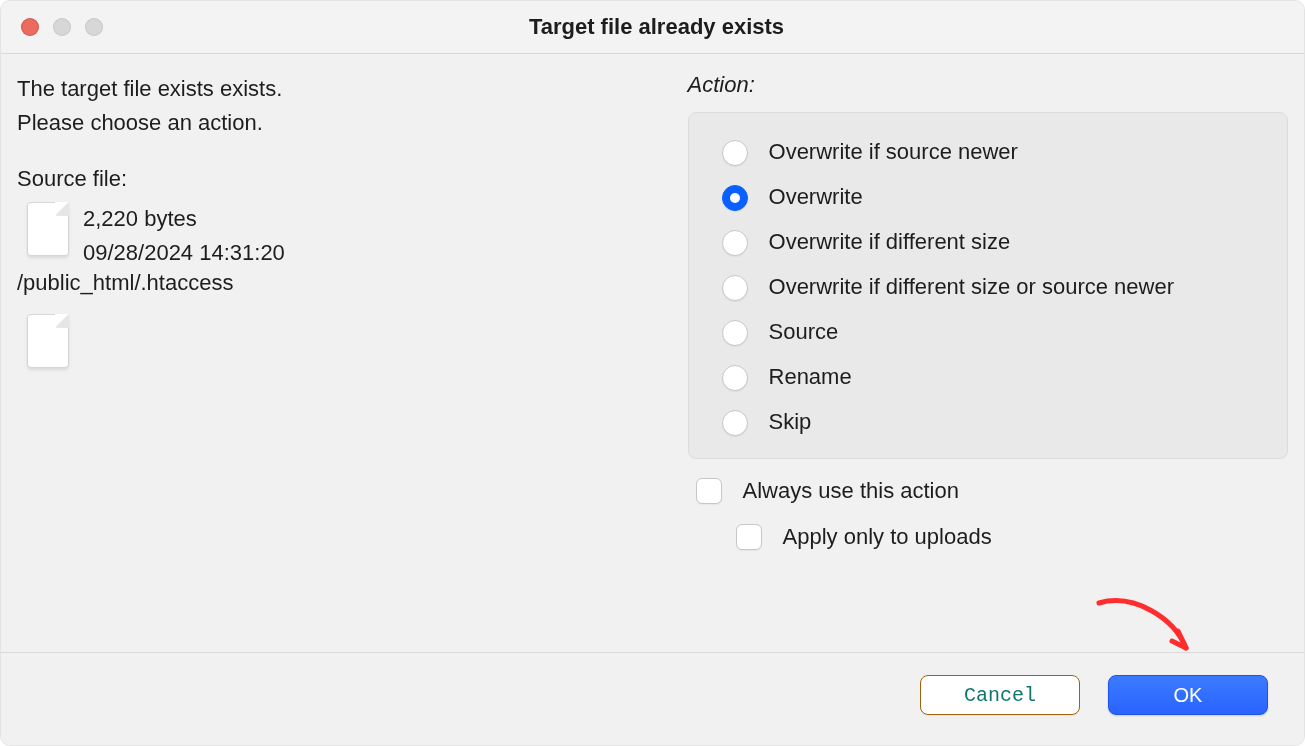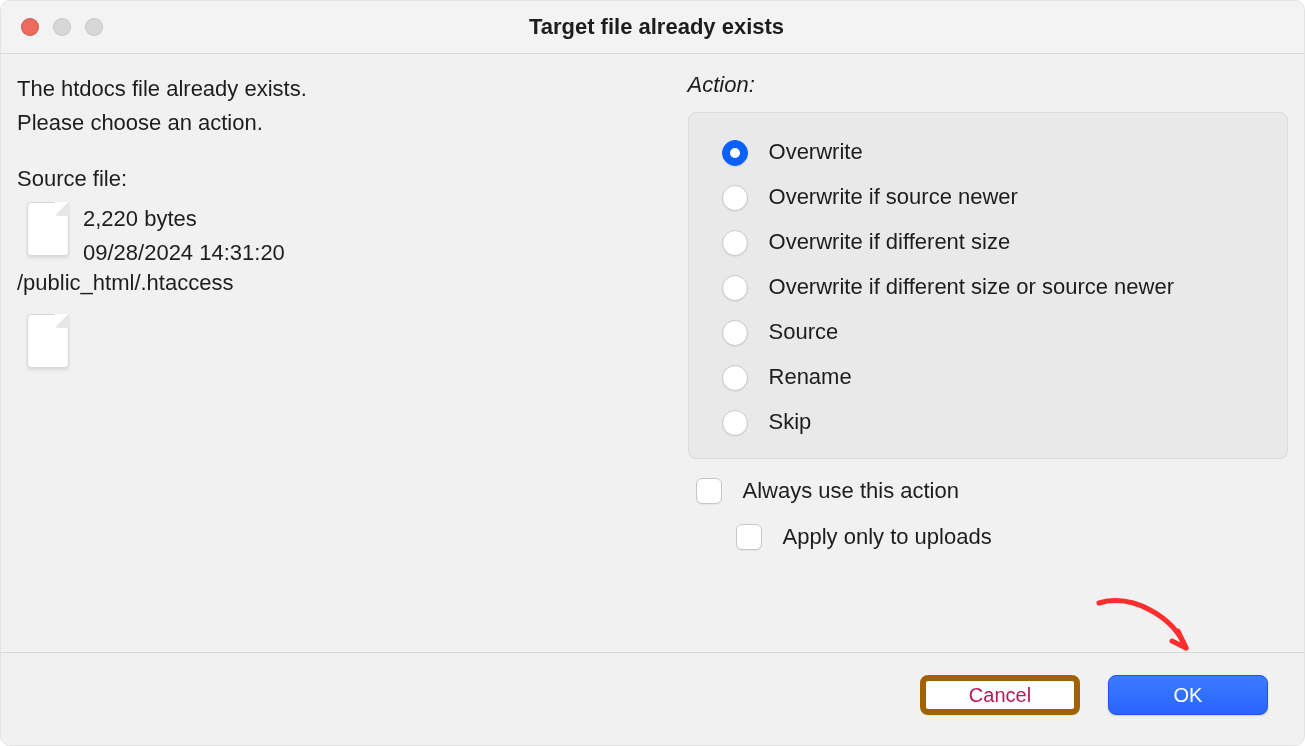--- a/index.html
+++ b/index.html
@@ -163,23 +163,24 @@
     min-width: 160px; height: 40px;
     padding: 0 28px;
     border-radius: 8px;
     font-size: 20px;
     display: inline-flex; align-items: center; justify-content: center;
     cursor: default;
     user-select: none;
   }
   .btn.secondary {
     background: #fff;
-    border: 6px solid #a16207;
-    color: #be185d;
+    border: 1px solid #a16207;
+    color: #0f766e;
     box-shadow: 0 1px 1px rgba(0,0,0,0.04);
+    font-family: Liberation Mono, monospace;
   }
   .btn.primary {
     background: var(--accent-blue-btn);
     background: linear-gradient(180deg, #3b7bff 0%, #2a63ff 100%);
     color: #fff;
     border: 1px solid #1f54e6;
     box-shadow: 0 1px 2px rgba(0,0,0,0.15);
   }
   .arrow {
     position: absolute;
@@ -199,21 +200,21 @@
       <div class="tl"></div>
       <div class="tl"></div>
     </div>
     <div class="title">Target file already exists</div>
   </div>
 
   <div class="content">
 
     <div class="col-left">
       <div class="message">
-        <div>The htdocs file already exists.</div>
+        <div>The target file exists exists.</div>
         <div>Please choose an action.</div>
       </div>
 
       <div class="section-label">Source file:</div>
       <div class="file-row">
         <div class="file-icon"></div>
         <div class="file-meta">
           <div>2,220 bytes</div>
           <div>09/28/2024 14:31:20</div>
         </div>
@@ -223,26 +224,26 @@
       <div class="file-row">
         <div class="file-icon"></div>
       </div>
     </div>
 
     <div class="col-right">
       <div class="action-label">Action:</div>
 
       <div class="panel">
         <label class="radio-row">
+          <input type="radio" name="act" class="radio" style="">
+          <span>Overwrite if source newer</span>
+        </label>
+        <label class="radio-row">
           <input type="radio" name="act" class="radio" checked="" style="">
           <span>Overwrite</span>
-        </label>
-        <label class="radio-row">
-          <input type="radio" name="act" class="radio" style="">
-          <span>Overwrite if source newer</span>
         </label>
         <label class="radio-row">
           <input type="radio" name="act" class="radio" style="">
           <span>Overwrite if different size</span>
         </label>
         <label class="radio-row">
           <input type="radio" name="act" class="radio" style="">
           <span>Overwrite if different size or source newer</span>
         </label>
         <label class="radio-row">

